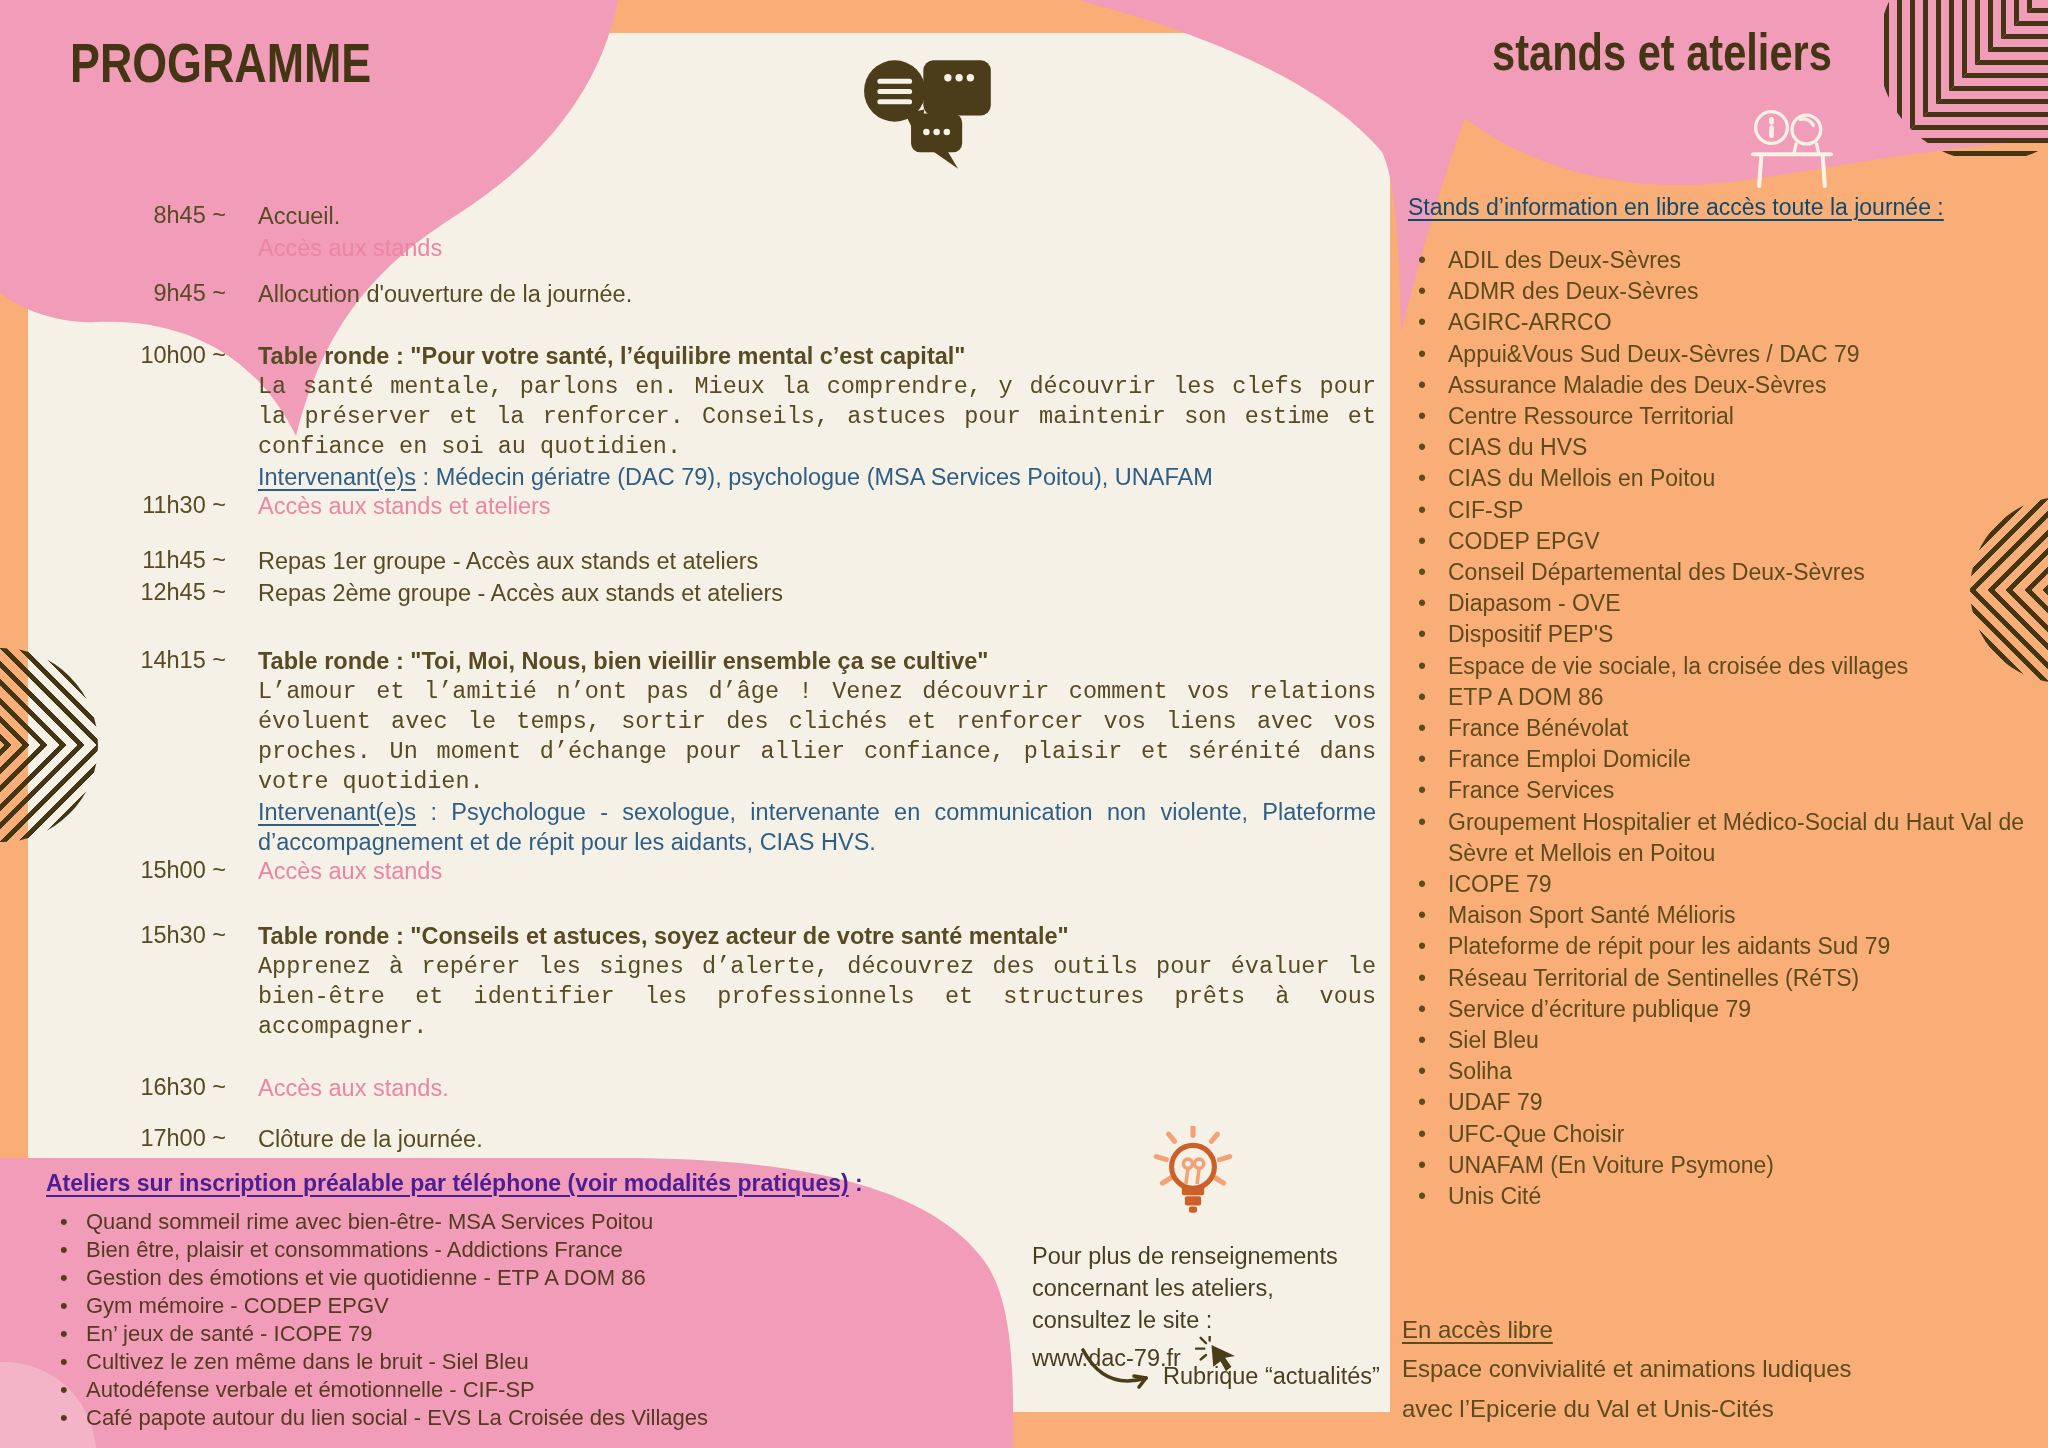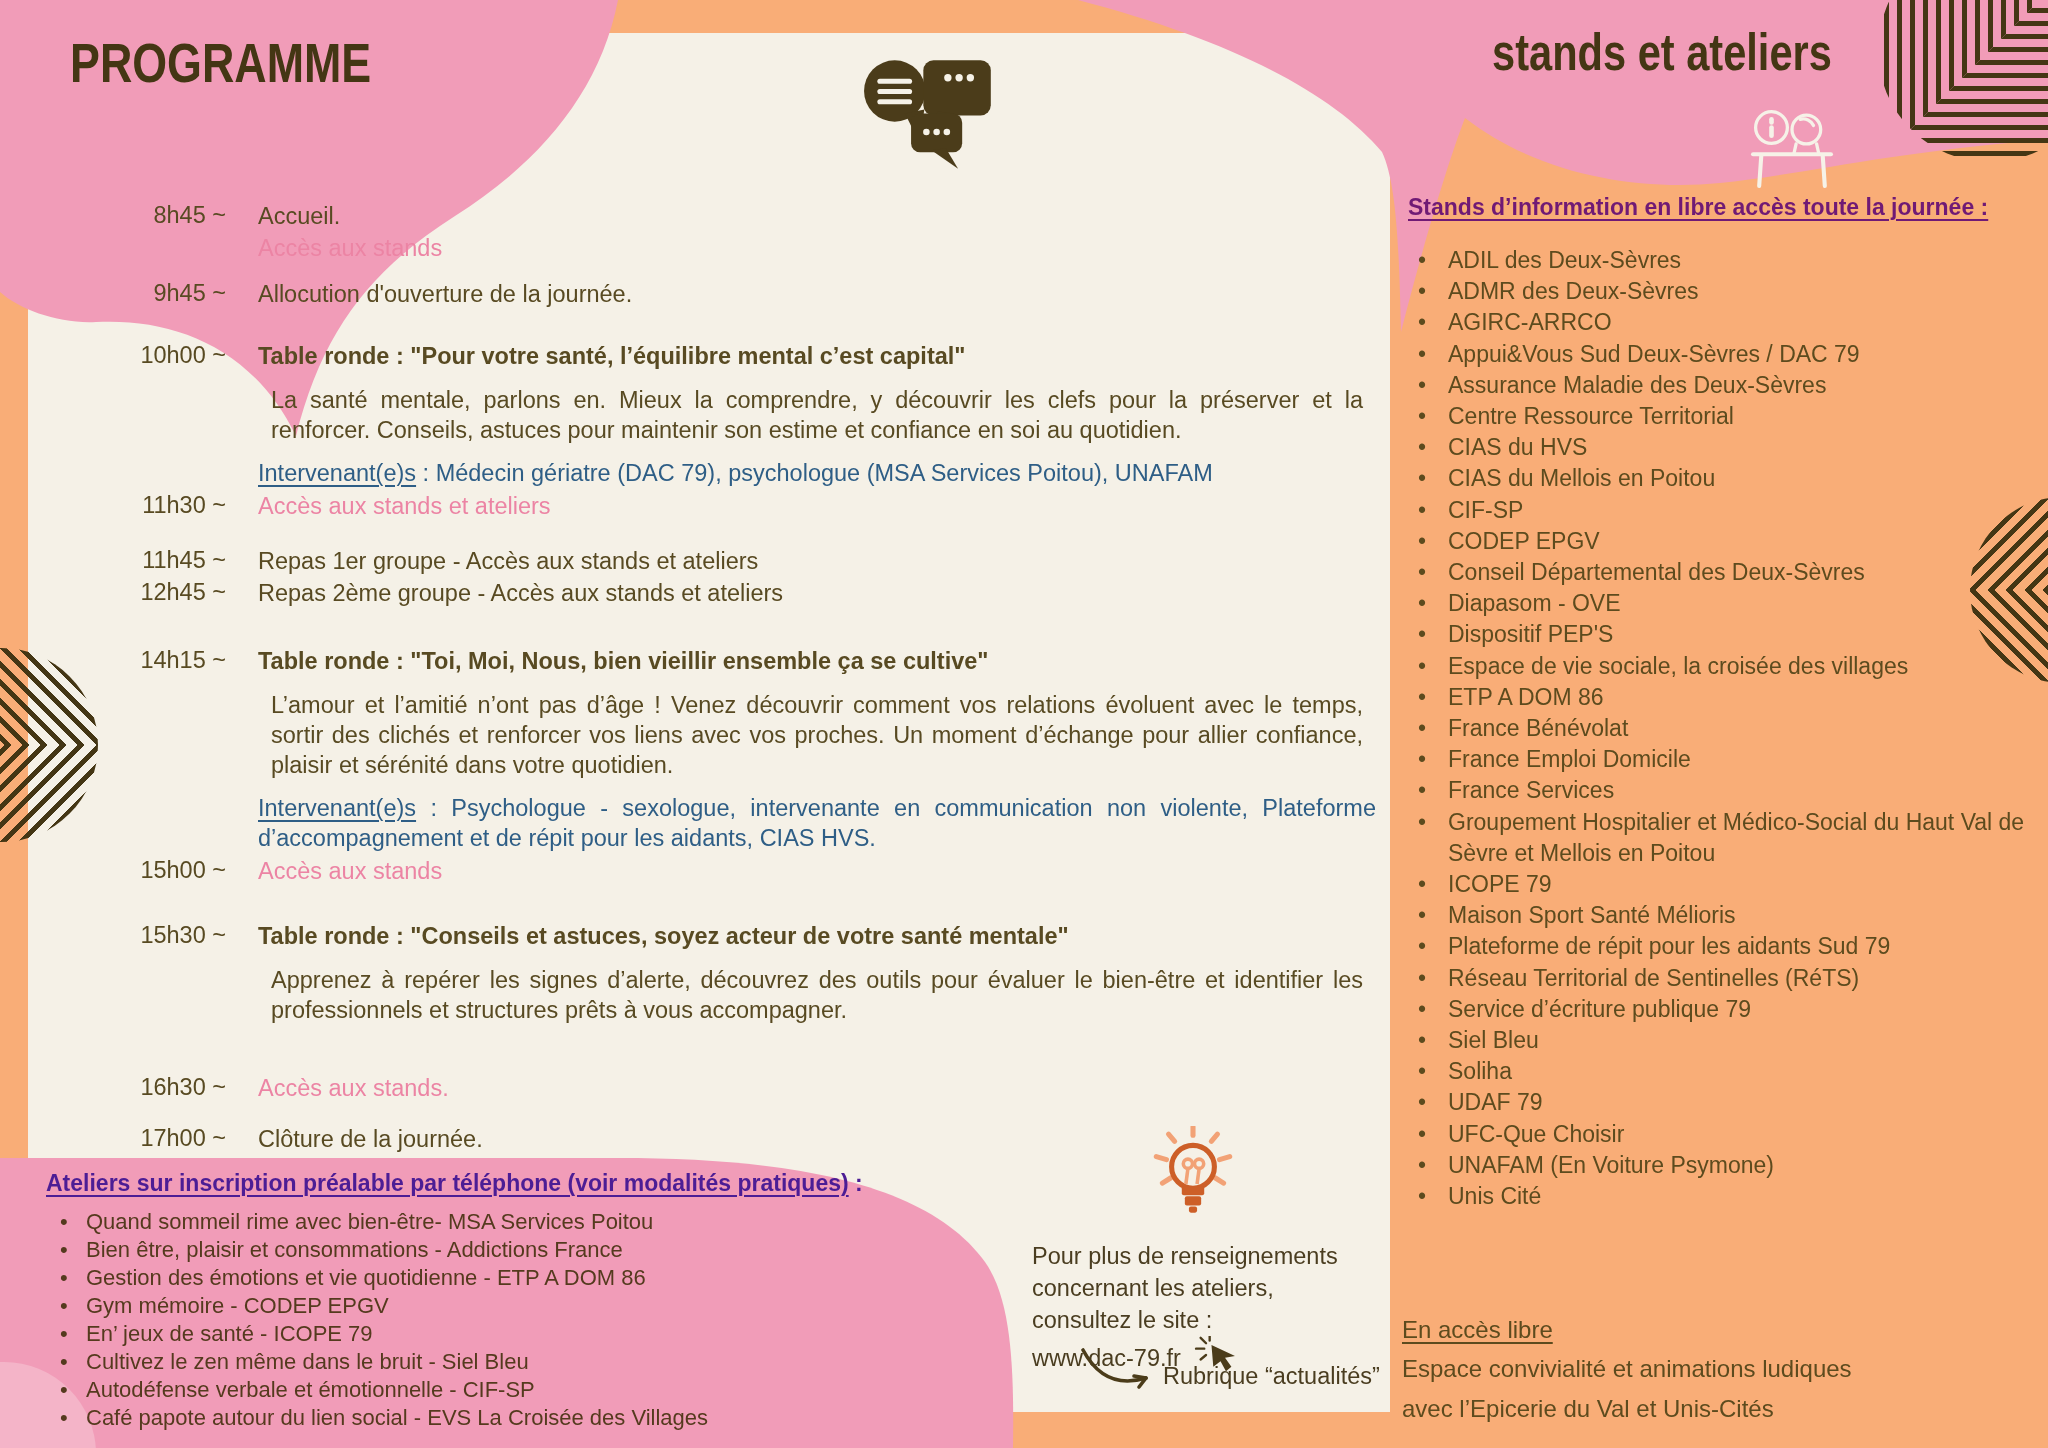--- a/index.html
+++ b/index.html
@@ -23,36 +23,36 @@
   .layer{position:absolute;left:0;top:0;z-index:4;}
   
   #moderation-text{position:absolute;left:1001px;top:112px;font-size:23px;line-height:29px;color:#4a3d20;}
   
   .row{position:absolute;left:58px;width:1290px;color:var(--text-olive);font-size:23.5px;}
   .row .time{position:absolute;left:0;top:0;width:140px;text-align:right;line-height:30px;white-space:nowrap;}
   .row .content{margin-left:172px;width:1118px;}
   .line{line-height:32px;}
   .pinktxt{color:var(--text-pink);}
   .tr-title{font-weight:bold;line-height:32px;}
-  .desc{margin:13px;text-align:justify;line-height:30px;}
+  .desc{margin:0;text-align:justify;line-height:30px;font-family:Liberation Mono, monospace;}
   .interv{margin:0;text-align:justify;line-height:30px;color:var(--text-blue);}
   .u{text-decoration:underline;text-underline-offset:4px;text-decoration-thickness:2px;}
   
   #ateliers{position:absolute;left:46px;top:1168px;z-index:5;width:980px;color:var(--text-maroon);}
   #ateliers .heading{font-size:23px;font-weight:bold;color:#4c1d95;line-height:30px;}
   #ateliers ul{margin:10px 0 0;padding:0;list-style:none;font-size:22px;}
   #ateliers li{position:relative;padding-left:40px;line-height:28px;}
   #ateliers li::before{content:"•";position:absolute;left:14px;}
   
   #info-box{position:absolute;left:1032px;top:1240px;z-index:4;font-size:23.5px;line-height:32px;color:#4a3d20;}
   #website-line{white-space:nowrap;}
   #rubrique-note{position:absolute;left:1163px;top:1363px;z-index:4;font-size:23.5px;color:#4a3d20;}
   
   #stands-col{position:absolute;left:1408px;top:194px;width:632px;z-index:4;color:#5d4b1e;}
-  #stands-heading{font-size:23px;font-weight:bold;color:#701a75;}
+  #stands-heading{font-size:23px;font-weight:normal;color:#0c4a6e;}
   #stands-col ul{margin:24px 0 0;padding:0;list-style:none;font-size:23px;}
   #stands-col li{position:relative;padding-left:40px;line-height:31.2px;}
   #stands-col li::before{content:"•";position:absolute;left:10px;}
   #free-access{position:absolute;left:1402px;top:1282px;z-index:4;color:#5d4b1e;font-size:24px;}
   #free-access .fa-head{line-height:38px;margin-top:29px;}
   #free-access .fa-line{line-height:40px;}
   svg{display:block;}
 </style>
 </head>
 <body>

